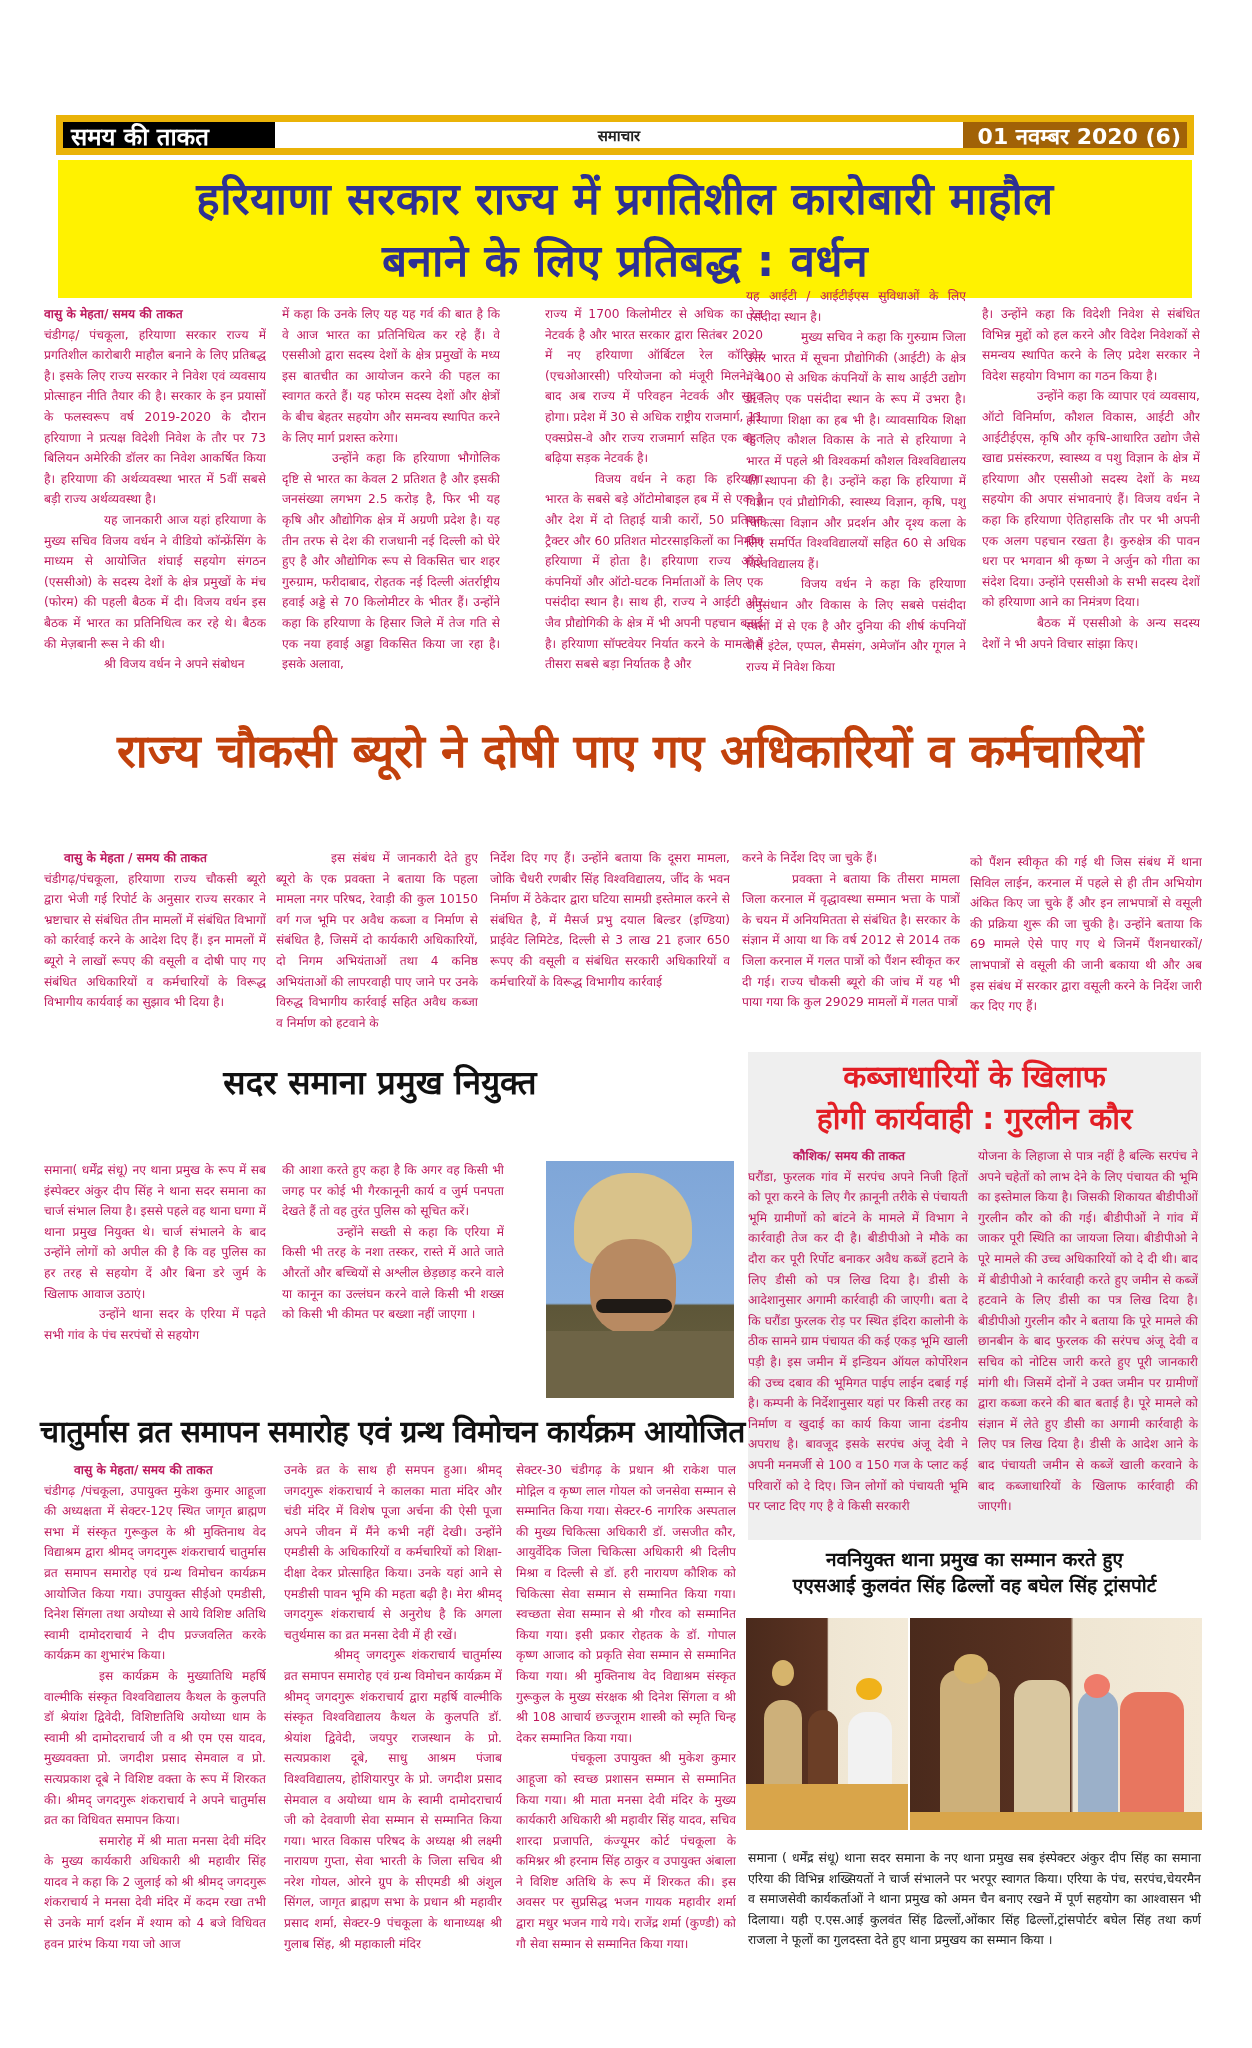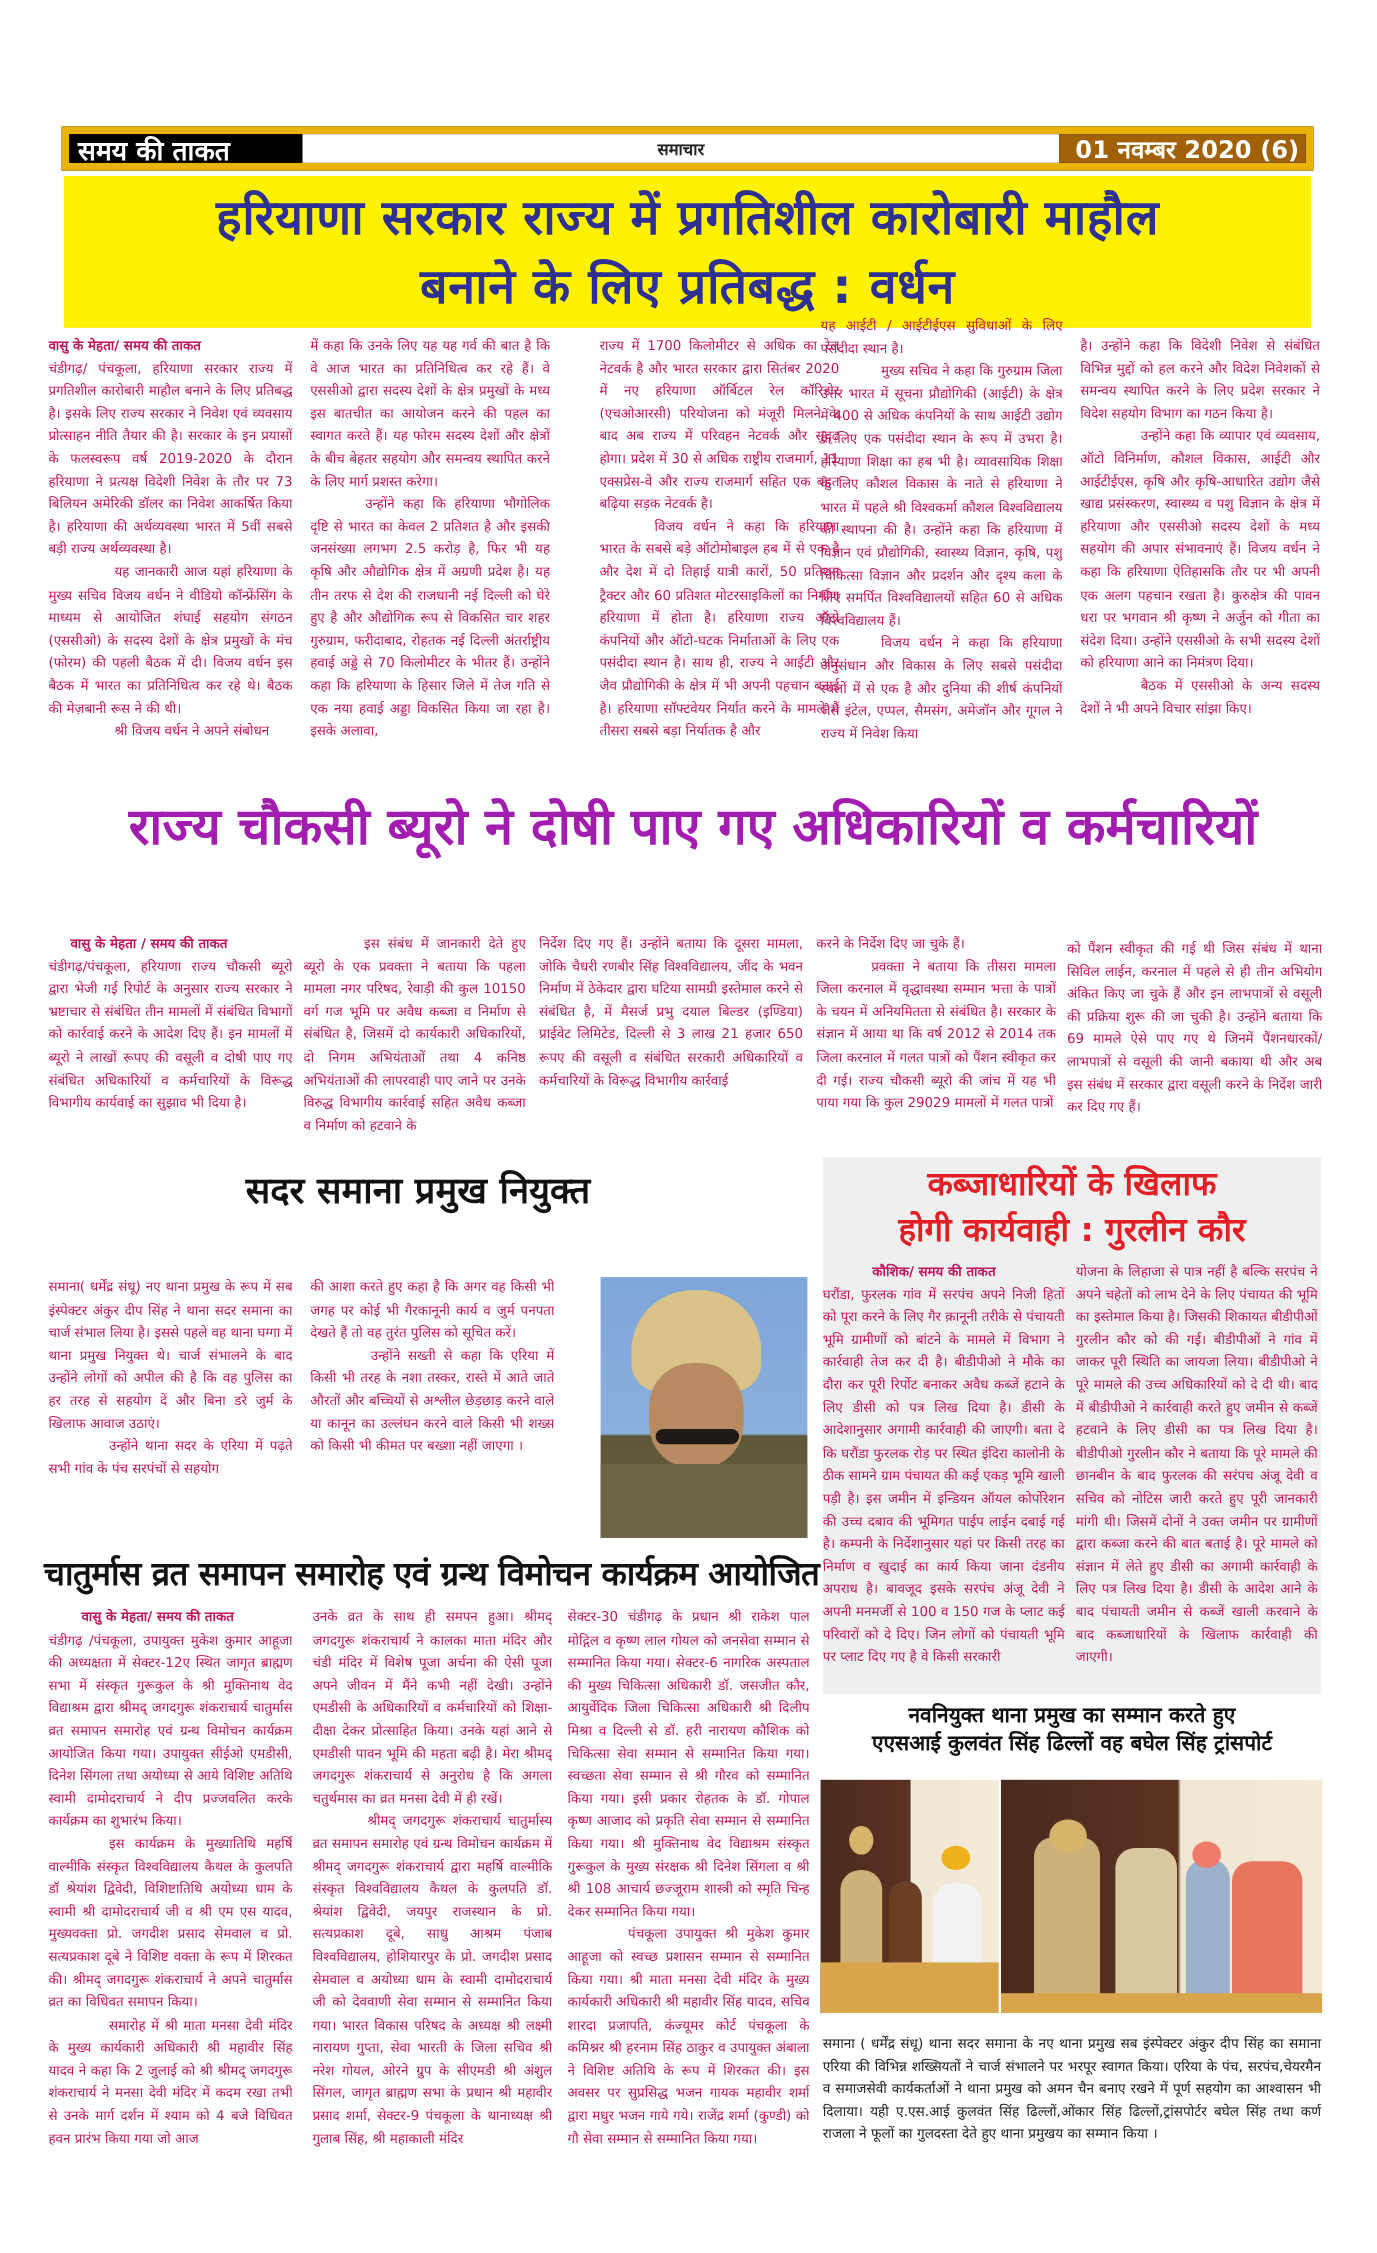--- a/index.html
+++ b/index.html
@@ -22,21 +22,21 @@
     background: #fff200; color: #2e3192; text-align: center; font-weight: bold;
     font-size: 44px; line-height: 62px; padding-top: 8px; letter-spacing: 0.5px;
   }
 
   .col { position: absolute; font-size: 12.2px; line-height: 20.6px; text-align: justify; color: #be185d; overflow: hidden; }
   .col p { text-indent: 0; }
   .col p.ind { text-indent: 150px; }
   .byline { font-weight: bold; text-indent: 70px; }
 
   .red-head { position: absolute; left: 40px; top: 722px; width: 1180px; text-align: center;
-    color: #a21caf; font-weight: bold; font-size: 46px; line-height: 58px; }
+    color: #c2410c; font-weight: bold; font-size: 46px; line-height: 58px; }
 
   .black-head { position: absolute; left: 40px; top: 1060px; width: 680px; text-align: center;
     color: #111; font-weight: bold; font-size: 33px; line-height: 46px; }
 
   .grey-box { position: absolute; left: 748px; top: 1052px; width: 453px; height: 488px; background: #efefef; }
   .grey-head { position: absolute; left: 748px; top: 1056px; width: 453px; text-align: center;
     color: #e31e25; font-weight: bold; font-size: 30px; line-height: 42px; }
 
   .photo-officer { position: absolute; left: 546px; top: 1161px; width: 188px; height: 237px;
     background: linear-gradient(180deg, #7fa6d8 0%, #8ab0de 60%, #5d5638 61%, #6b6242 100%); overflow: hidden; }

